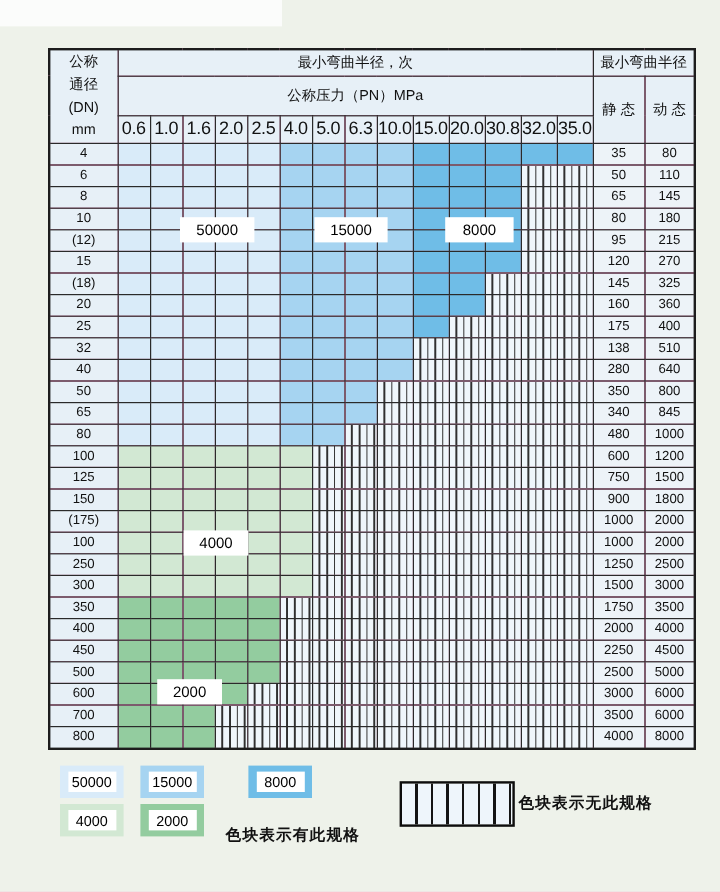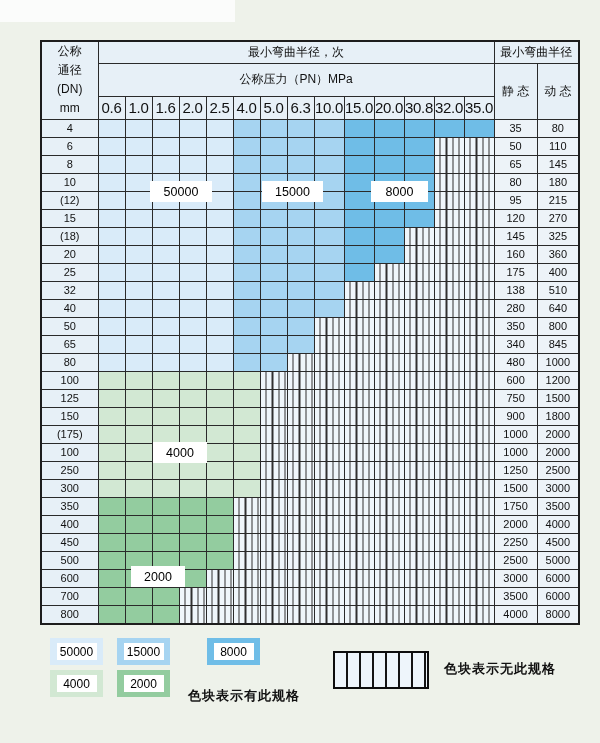--- a/index.html
+++ b/index.html
@@ -26,21 +26,21 @@
   .g1{background:var(--c4000);} .g2{background:var(--c2000);}
   .hatch{background:repeating-linear-gradient(90deg,#eff6fb 0px,#eff6fb 5px,#303030 5px,#303030 6.3px);}
   .ovl{position:absolute; background:#ffffff; color:#000; font-size:12.5px;
        display:flex; align-items:center; justify-content:center; z-index:3;}
   .lg-block{position:absolute; width:53px; height:27px; display:flex; align-items:center;
             justify-content:center; z-index:2;}
   .lg-inner{background:#ffffff; width:40px; height:17px; font-size:12px; color:#000;
             display:flex; align-items:center; justify-content:center;}
   .lg-text{position:absolute; font-size:13px; color:#111; font-weight:bold; letter-spacing:1px;}
   #legend-has-text{left:188px; top:677px;margin-top:10px;}
-  #legend-no-text{left:444px; top:660px;font-family:Liberation Serif, serif;}
+  #legend-no-text{left:432px; top:660px;font-family:Liberation Serif, serif;}
   .lg-hatch{position:absolute; left:333px; top:651px; width:92px; height:34px;
             border:2px solid #0d0d0d;
             background:repeating-linear-gradient(90deg,#eef5fb 0px,#eef5fb 11px,#141414 11px,#141414 13px);}
 </style>
 </head>
 <body>
 
 <div class="page">
   <div class="topband"></div>
 

